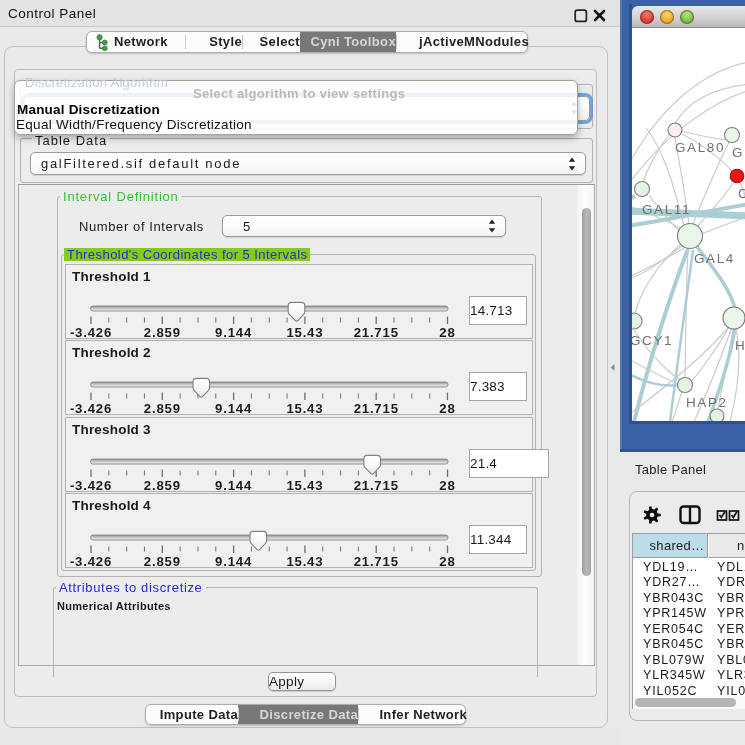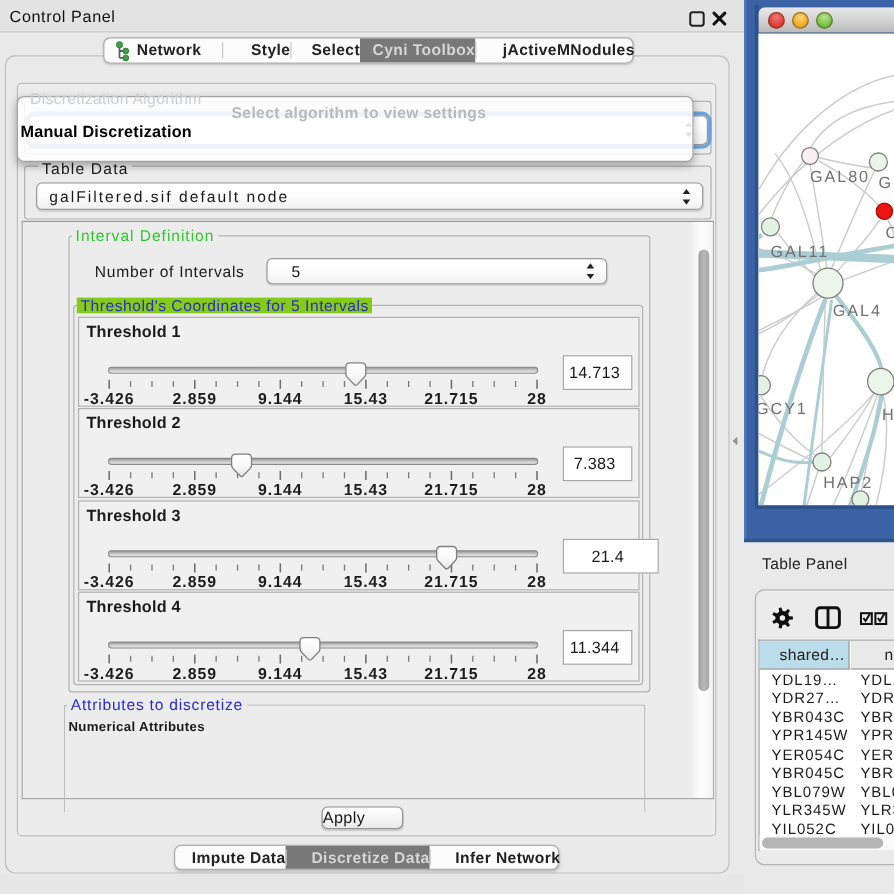--- a/index.html
+++ b/index.html
@@ -5,21 +5,21 @@
  font-family:"Liberation Sans",sans-serif;color:#1a1a1a;}
 #root{position:relative;width:745px;height:745px;overflow:hidden}
 .abs{position:absolute}
 .grp{position:absolute;border:1px solid #b2b2b2;border-radius:3px}
 .glabel{position:absolute;font-size:13px;padding:0 3px;line-height:13px;white-space:nowrap}
 .combo{position:absolute;border:1px solid #9b9b9b;border-radius:5px;
  background:linear-gradient(#ffffff,#fdfdfd 45%,#f1f1f1);box-shadow:0 1px 1px rgba(0,0,0,0.12);}
 .combo .ctext{position:absolute;left:12px;top:0;font-size:13px;letter-spacing:0.4px;line-height:21px}
 .arrows{position:absolute;right:9px;top:50%;margin-top:-7px;width:8px;height:14px}
 .tfield{position:absolute;background:#fff;border:1px solid #a6a6a6;font-size:13.5px;
- text-align:center;letter-spacing:0.2px}
+ text-align:left;letter-spacing:0.2px}
 .tbox{position:absolute;left:65px;width:468px;height:75px;background:#f0f0f0;border:1px solid #b1b1b1}
 .ttitle{position:absolute;left:6px;top:4px;font-size:13.5px;font-weight:bold;letter-spacing:0.2px}
 .tabseg{position:absolute;background:#fcfcfc;border:1px solid #adadad;border-radius:6px;
  box-shadow:0 1px 2px rgba(0,0,0,0.18);font-size:13px;font-weight:bold;white-space:nowrap;letter-spacing:0.35px}
 .tabseg .seg{position:absolute;top:0;height:100%;text-align:right;color:#222}
 .tabseg .dark{background:#787878;color:#d6d6d6}
 .tabseg .sep{position:absolute;top:3px;bottom:3px;width:1px;background:#c9c9c9}
 .rowtxt{position:absolute;font-size:13px;letter-spacing:0.8px;white-space:nowrap}
 </style></head>
 <body>
@@ -254,20 +254,21 @@
 <svg class="abs" style="left:95px;top:33px" width="14" height="18" viewBox="0 0 14 18">
       <path d="M4.6 6 L4.6 15.3 M4.6 9.5 L9.6 9.5 M4.6 15.3 L9.6 15.3" stroke="#5a616e" stroke-width="1.5" fill="none"></path>
       <circle cx="4.6" cy="4.3" r="2.6" fill="#3fa044" stroke="#2c7d31" stroke-width="0.8"></circle>
       <circle cx="9.8" cy="9.5" r="2.4" fill="#3fa044" stroke="#2c7d31" stroke-width="0.8"></circle>
       <circle cx="9.8" cy="15.3" r="2.4" fill="#3fa044" stroke="#2c7d31" stroke-width="0.8"></circle>
     </svg>
 <div class="abs" style="left:14px;top:80px;width:564px;height:55px;background:rgba(255,255,255,0.87);border:1px solid #a3a3a3;border-radius:6px;box-shadow:0 3px 7px rgba(0,0,0,0.3)"></div>
 <div class="abs" style="left:25px;top:75px;font-size:13px;color:#caced2;letter-spacing:0.3px">Discretization Algorithm</div>
 <div class="abs" style="left:193px;top:86px;font-size:13px;font-weight:bold;color:#b9b9b9;letter-spacing:0.3px">Select algorithm to view settings</div>
 <div class="abs" style="left:17px;top:102px;font-size:13.5px;font-weight:bold;color:#000;letter-spacing:0.2px">Manual Discretization</div>
+<div class="abs" style="left:16px;top:117px;font-size:13.5px;color:#111;letter-spacing:0.3px">Equal Width/Frequency Discretization</div>
 <div class="abs" style="left:620px;top:0;width:125px;height:452px;background:#3a62a4"></div>
 <div class="abs" style="left:620px;top:0;width:2px;height:452px;background:#5379b1"></div>
 <div class="abs" style="left:629px;top:4px;width:3px;height:417px;background:#2f5187"></div>
 <div class="abs" style="left:629px;top:421px;width:116px;height:3px;background:#2f5187"></div>
 <div class="abs" style="left:620px;top:449px;width:125px;height:3px;background:#31548c"></div>
 <div class="abs" style="left:632px;top:6px;width:113px;height:22px;border-top-left-radius:6px;background:linear-gradient(#e9e9e9,#cfcfcf 60%,#b8b8b8);border-bottom:1px solid #8d8d8d"></div>
 <div class="abs" style="left:640px;top:10px;width:14px;height:14px;border-radius:50%;background:radial-gradient(circle at 50% 30%,#f07a72,#dc3a31 65%);box-shadow:inset 0 0 1px 1px rgba(90,40,20,0.55)"></div>
 <div class="abs" style="left:660px;top:10px;width:14px;height:14px;border-radius:50%;background:radial-gradient(circle at 50% 30%,#fbd76a,#eba828 65%);box-shadow:inset 0 0 1px 1px rgba(90,40,20,0.55)"></div>
 <div class="abs" style="left:680px;top:10px;width:14px;height:14px;border-radius:50%;background:radial-gradient(circle at 50% 30%,#b2e487,#74c043 65%);box-shadow:inset 0 0 1px 1px rgba(90,40,20,0.55)"></div>
 <div class="abs" style="left:632px;top:28px;width:113px;height:393px;background:#fff;overflow:hidden"><svg width="113" height="393" viewBox="0 0 113 393">

